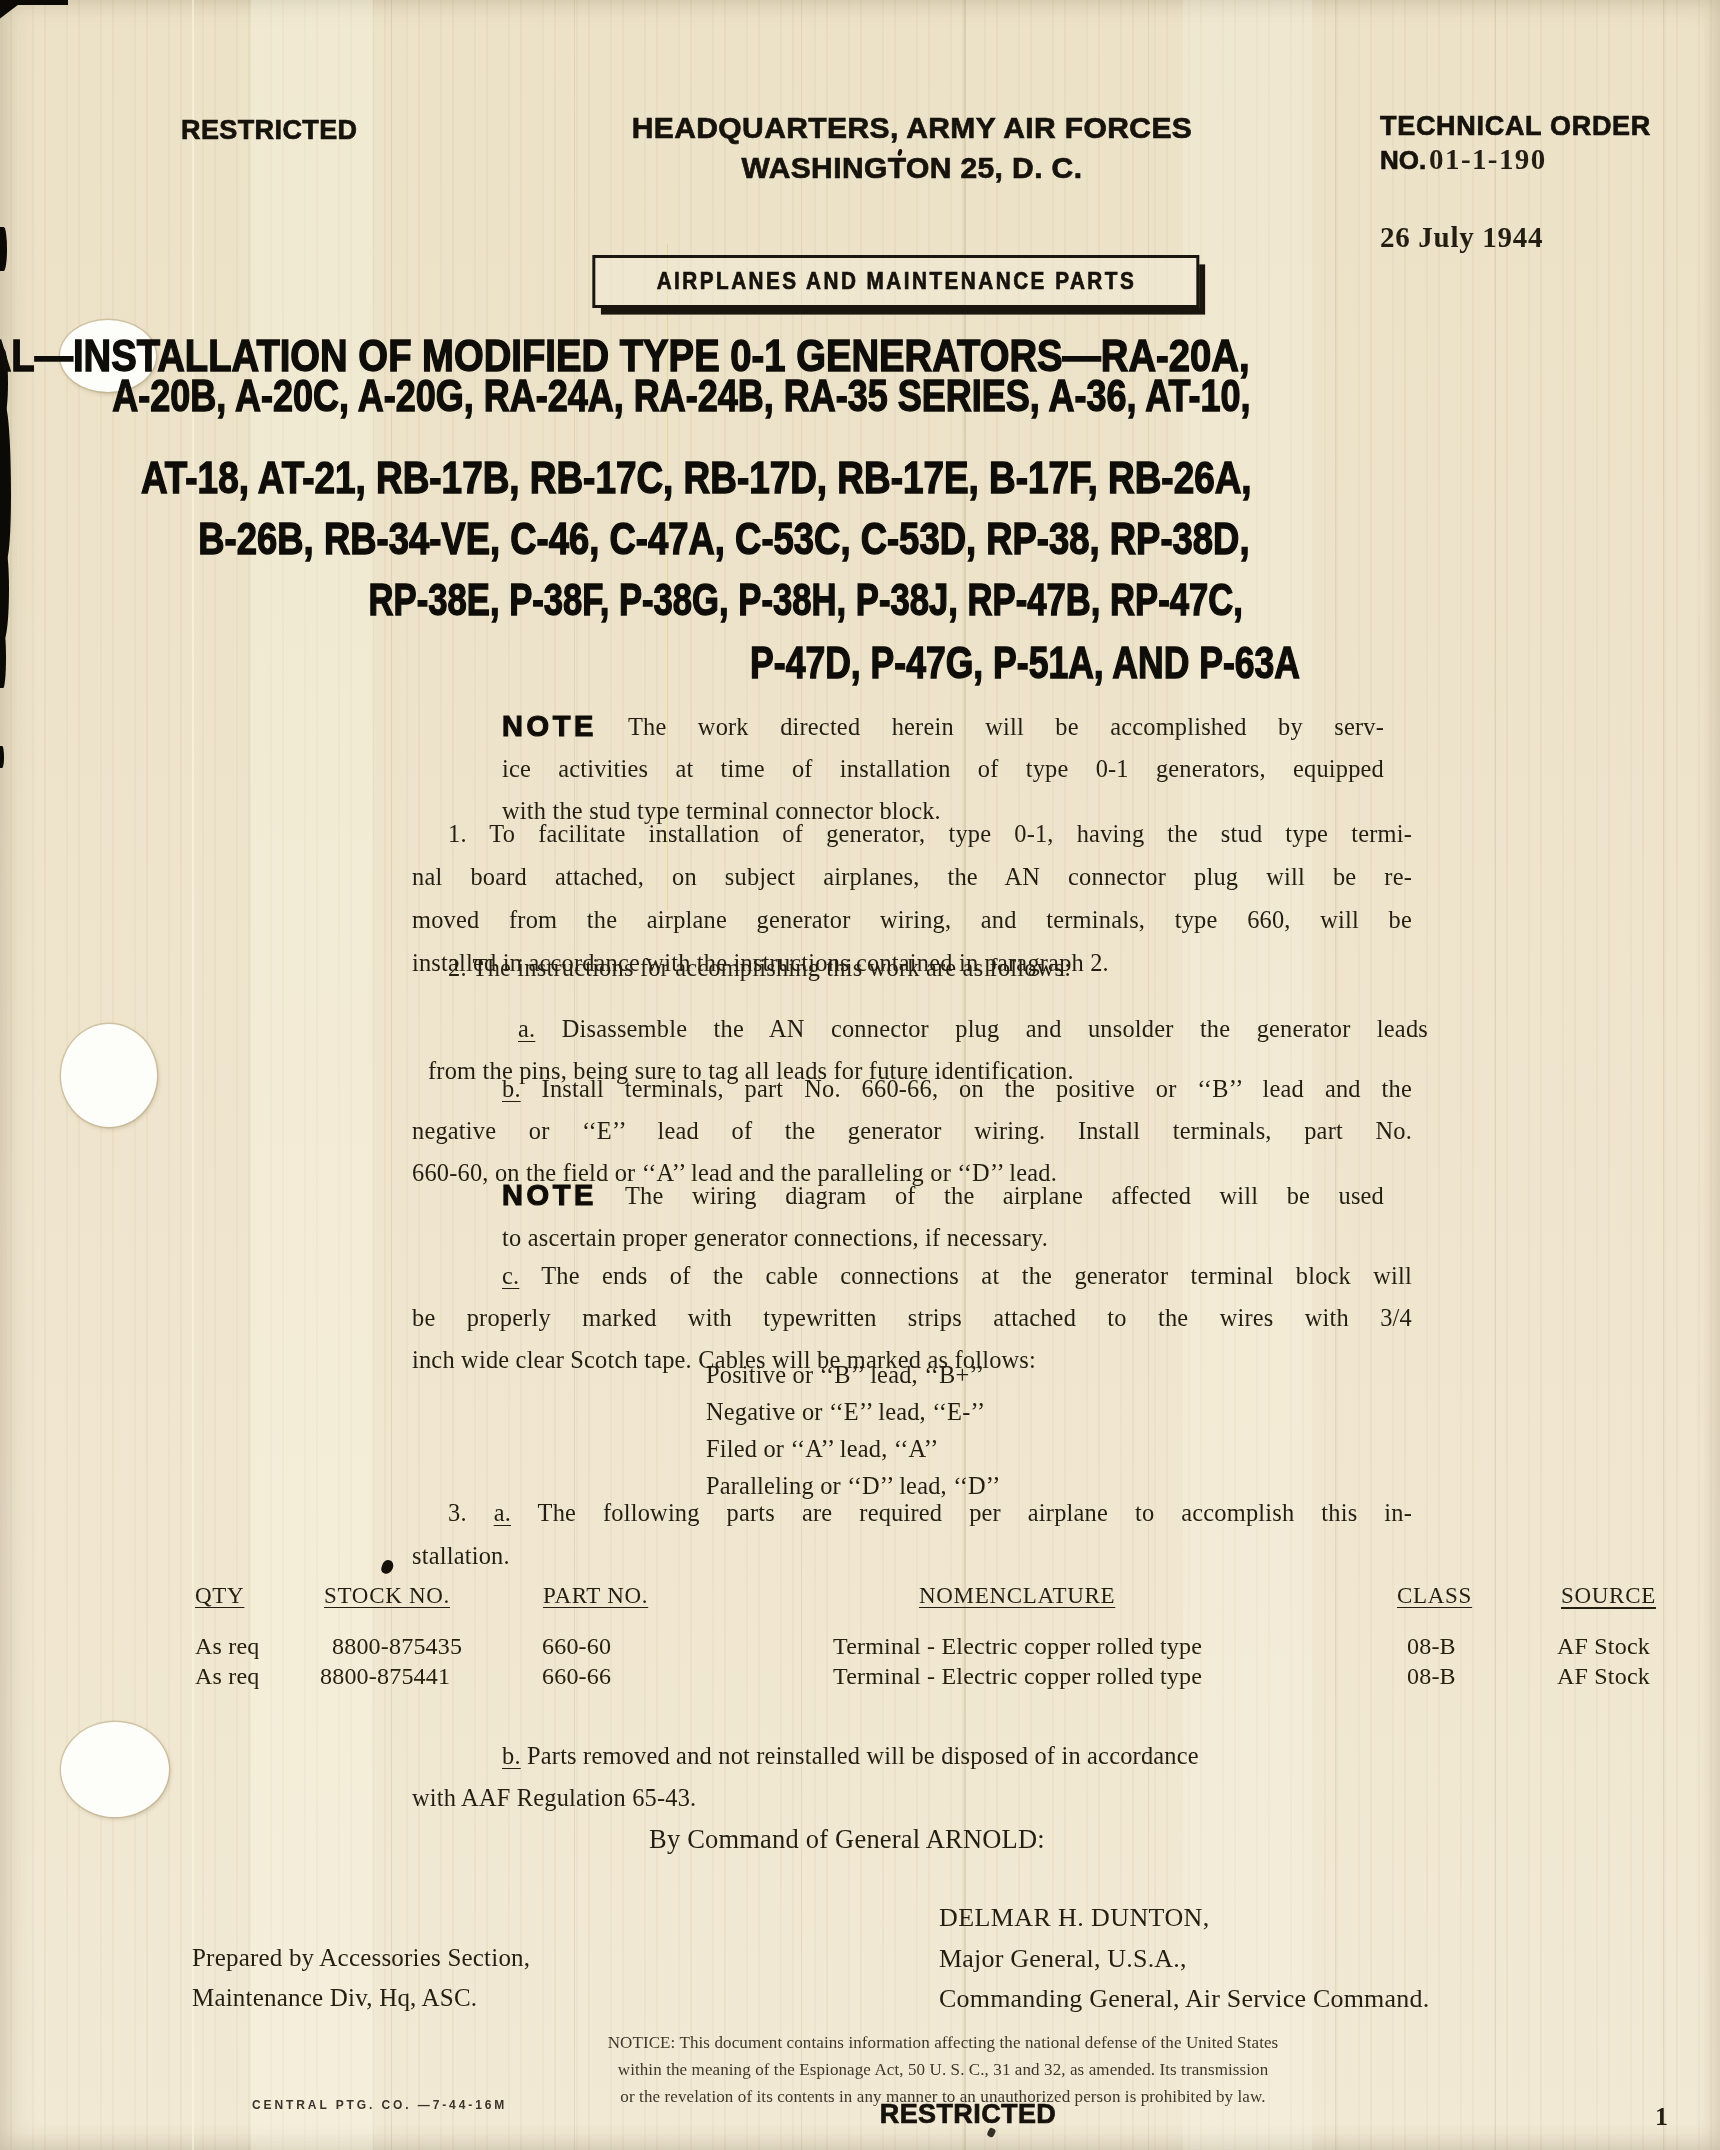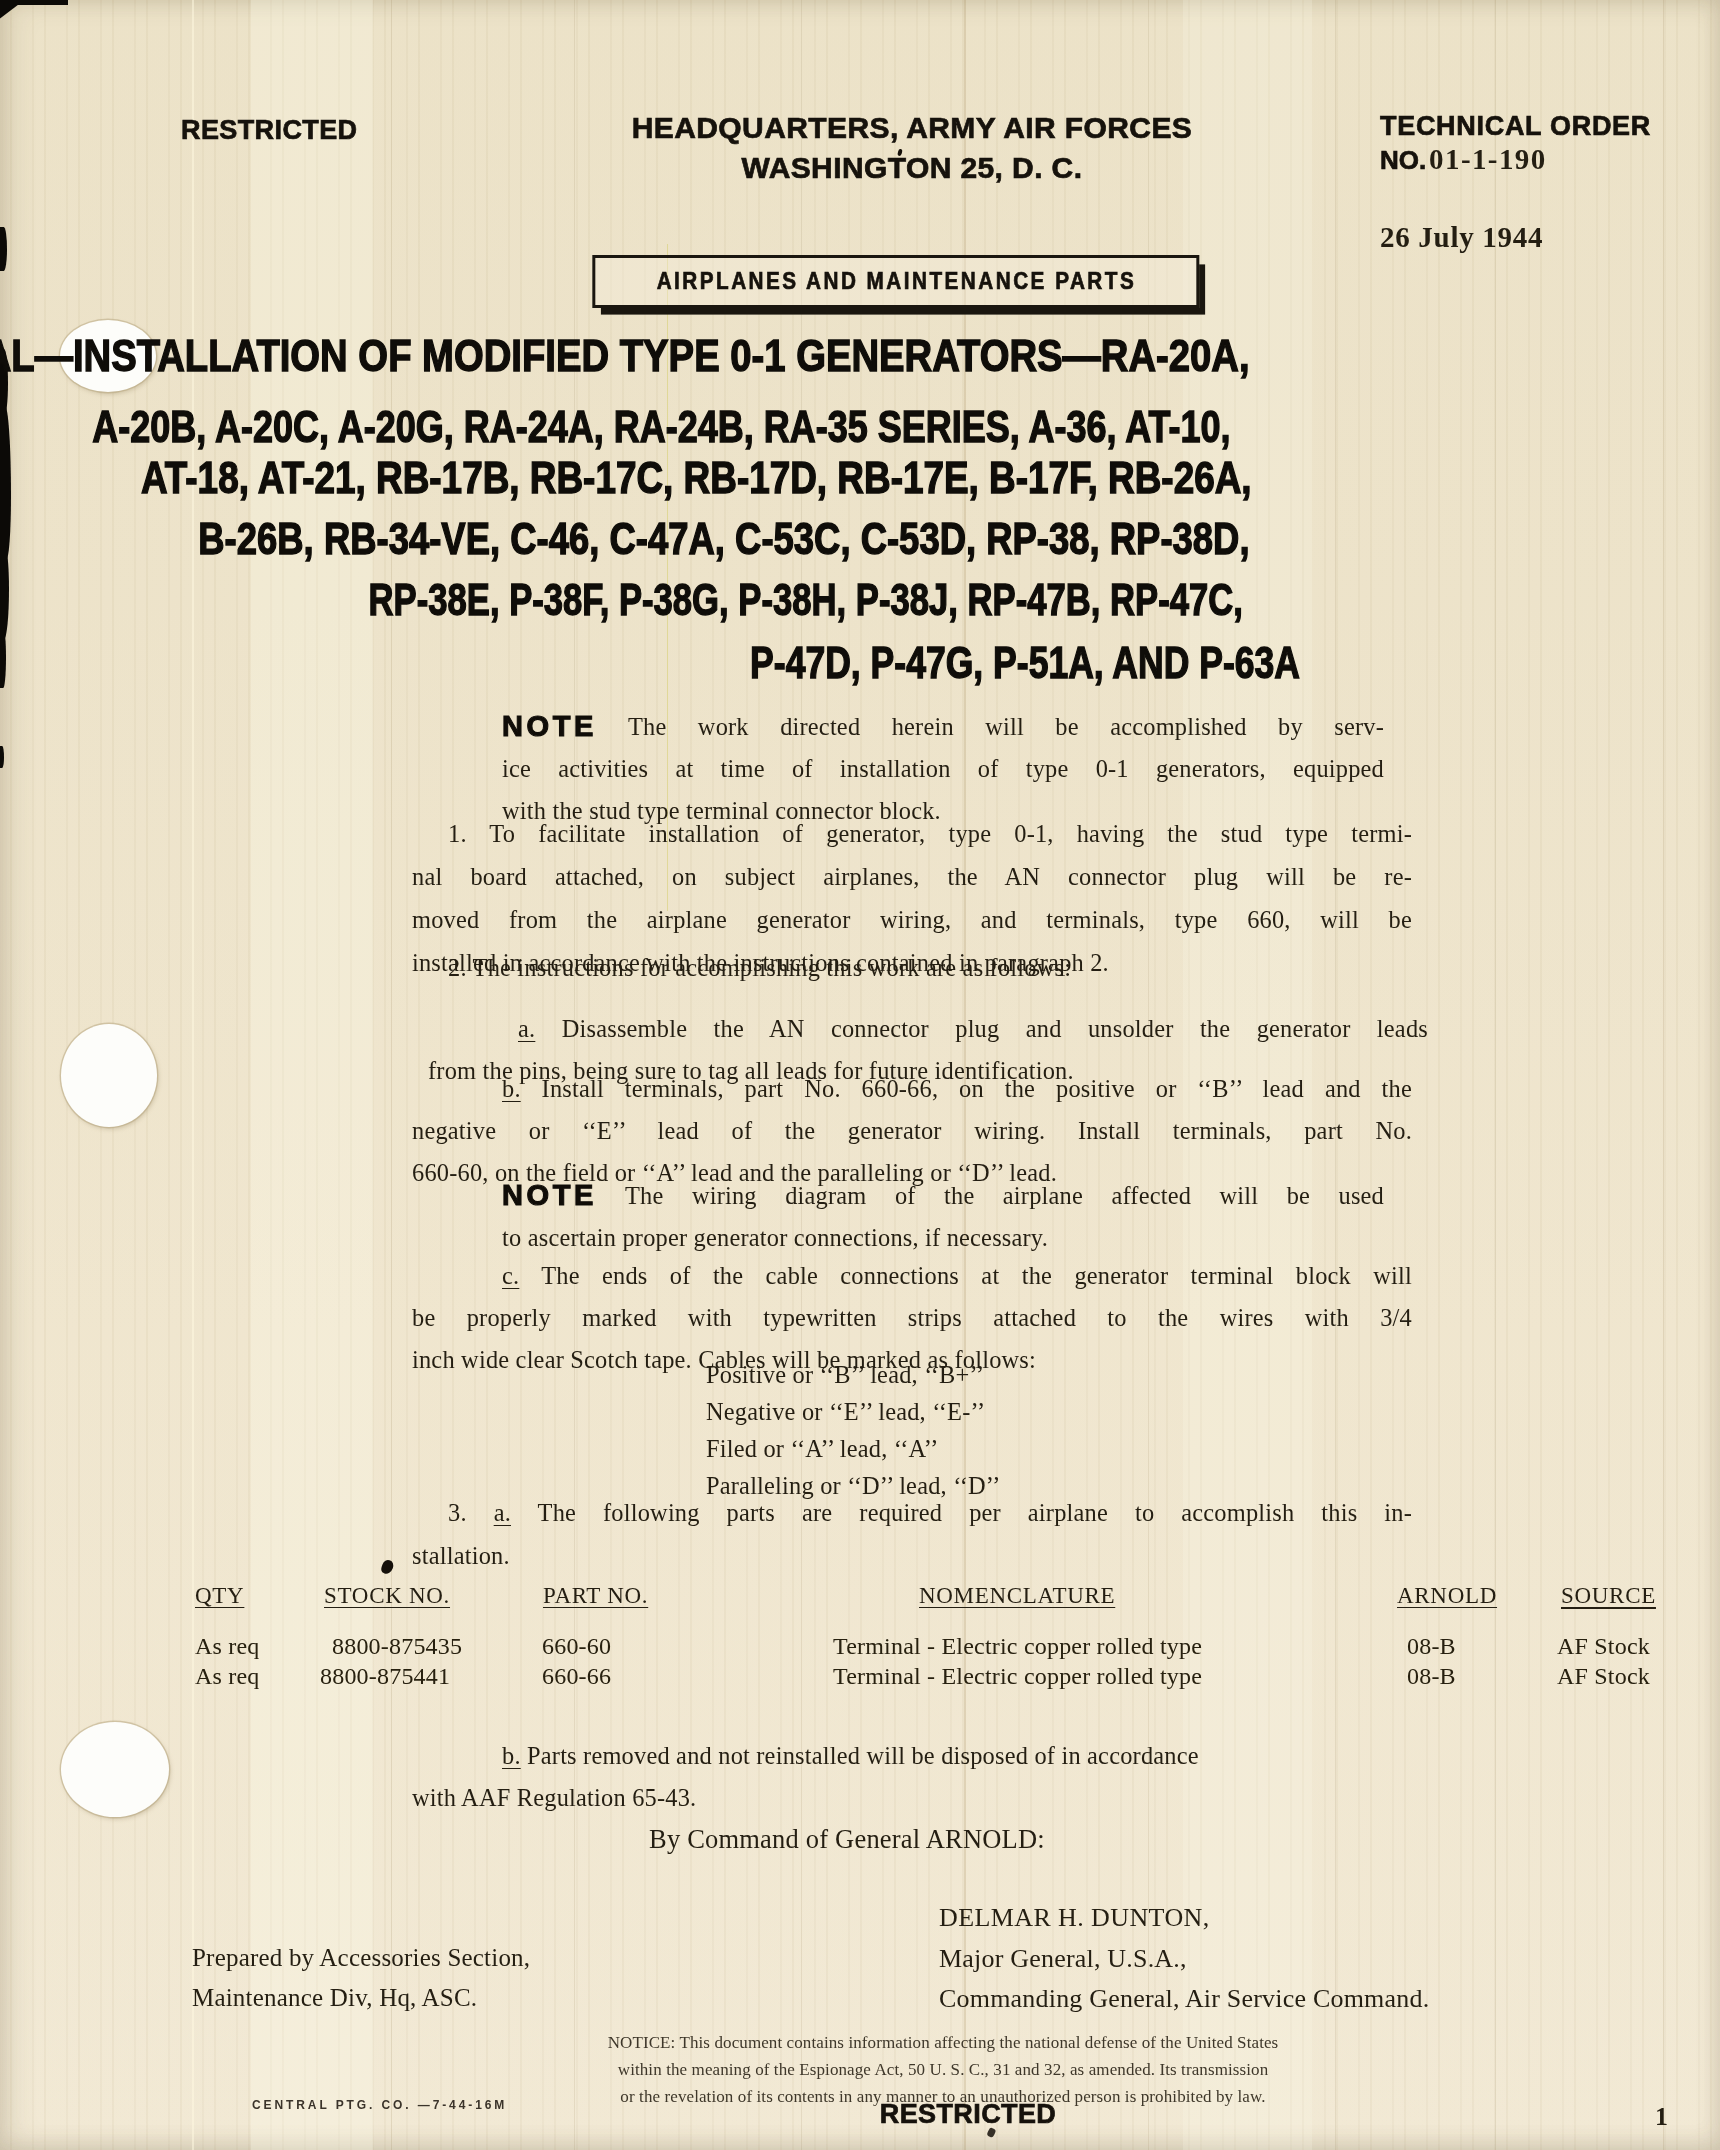--- a/index.html
+++ b/index.html
@@ -87,21 +87,21 @@
   </div>
   <div class="abs serif" style="left:1380px;top:221px;font-size:29px;font-weight:700;letter-spacing:0.7px;white-space:nowrap;">26 July 1944</div>
 
   <div class="abs" style="left:896px;top:255px;transform:translateX(-50%);border:3.6px solid #1a160f;box-shadow:7.2px 8px 0 -1.4px #1a160f;padding:9.3px 18.6px;background:rgba(244,238,220,.4);">
     <span class="sansb" style="display:inline-block;font-size:24.4px;letter-spacing:2.9px;transform:scaleX(.85);transform-origin:50% 50%;white-space:nowrap;">AIRPLANES AND MAINTENANCE PARTS</span>
   </div>
 
   <div class="titlerow" style="top:330px;">
     <div class="titleline" style="transform:scaleX(.85);">GENERAL—INSTALLATION OF MODIFIED TYPE 0-1 GENERATORS—RA-20A,</div>
   </div>
-  <div class="titlerow" style="top:401px;">
+  <div class="titlerow" style="top:370px;margin-left:20px;">
     <div class="titleline" style="transform:scaleX(.80);">A-20B, A-20C, A-20G, RA-24A, RA-24B, RA-35 SERIES, A-36, AT-10,</div>
   </div>
   <div class="titlerow" style="top:452px;">
     <div class="titleline" style="transform:scaleX(.82);">AT-18, AT-21, RB-17B, RB-17C, RB-17D, RB-17E, B-17F, RB-26A,</div>
   </div>
   <div class="titlerow" style="top:513px;">
     <div class="titleline" style="transform:scaleX(.81);">B-26B, RB-34-VE, C-46, C-47A, C-53C, C-53D, RP-38, RP-38D,</div>
   </div>
   <div class="titlerow" style="top:574px;">
     <div class="titleline" style="transform:scaleX(.77);">RP-38E, P-38F, P-38G, P-38H, P-38J, RP-47B, RP-47C,</div>
@@ -177,21 +177,21 @@
       <span class="ul">a.</span>
       <span>The following parts are required per airplane to accomplish this in-</span>
     </div>
     <div class="ln lh60">stallation.</div>
   </div>
 
   <div class="abs thd" style="left:195px;top:1583px;">QTY</div>
   <div class="abs thd" style="left:324px;top:1583px;">STOCK NO.</div>
   <div class="abs thd" style="left:543px;top:1583px;">PART NO.</div>
   <div class="abs thd" style="left:919px;top:1583px;">NOMENCLATURE</div>
-  <div class="abs thd" style="left:1397px;top:1583px;">ARNOLD</div>
+  <div class="abs thd" style="left:1397px;top:1583px;">CLASS</div>
   <div class="abs thd" style="left:1561px;top:1583px;text-decoration:underline;">SOURCE</div>
 
   <div class="abs tcell" style="left:195px;top:1633px;">As req</div>
   <div class="abs tcell" style="left:320px;top:1633px;margin-left:12px;">8800-875435</div>
   <div class="abs tcell" style="left:542px;top:1633px;">660-60</div>
   <div class="abs tcell" style="left:833px;top:1633px;">Terminal - Electric copper rolled type</div>
   <div class="abs tcell" style="left:1407px;top:1633px;">08-B</div>
   <div class="abs tcell" style="left:1557px;top:1633px;">AF Stock</div>
 
   <div class="abs tcell" style="left:195px;top:1663px;">As req</div>

